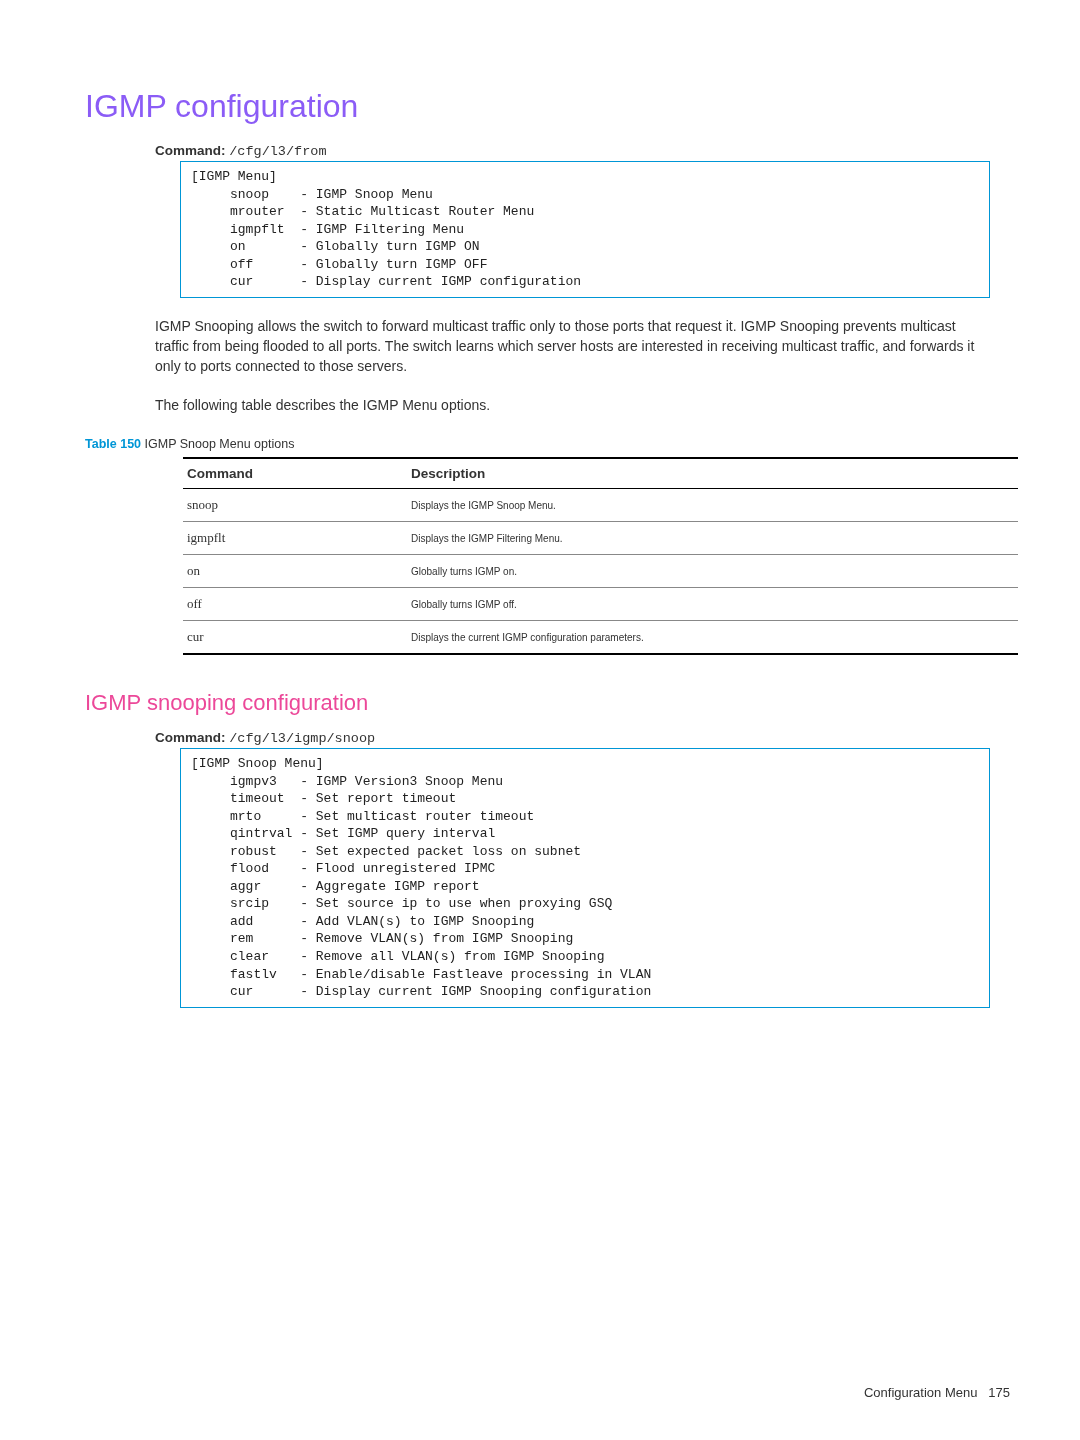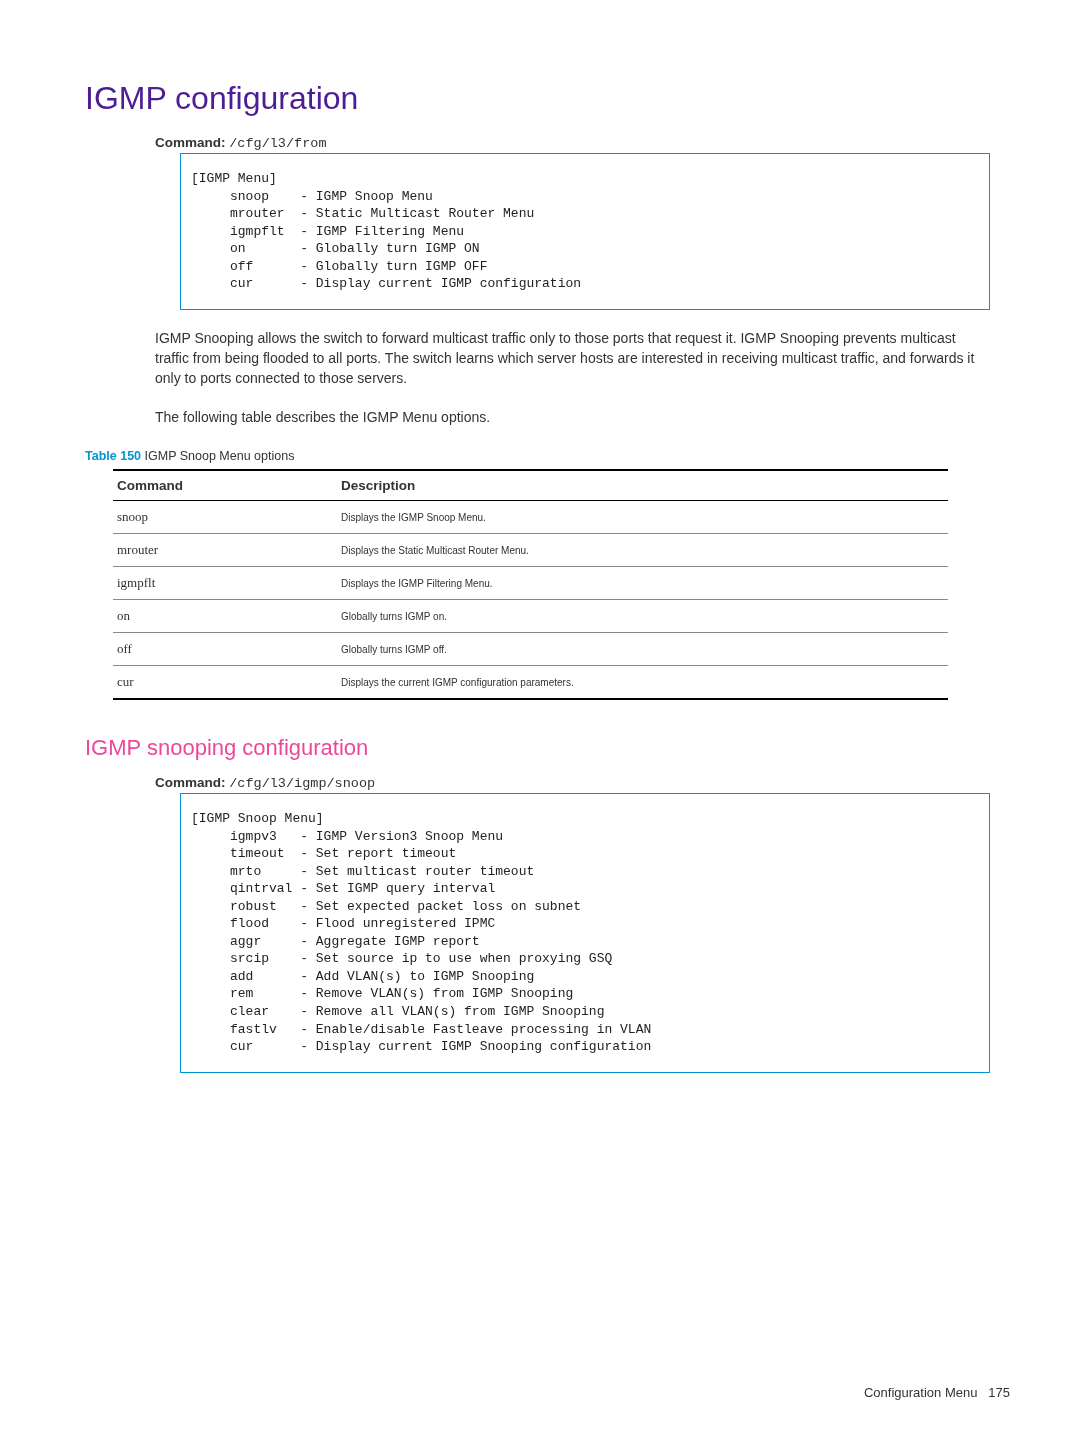--- a/index.html
+++ b/index.html
@@ -6,24 +6,24 @@
     margin: 0;
     padding: 80px 85px 40px 85px;
     font-family: Arial, Helvetica, sans-serif;
     font-size: 13.5px;
     color: #333;
     background: #fff;
     width: 1080px;
     box-sizing: border-box;
   }
   h1 {
-    color: #4c1d95;
+    color: #8b5cf6;
     font-weight: normal;
     font-size: 32px;
-    margin: 0 0 18px 0;
+    margin: 8px 0 18px 0;
     font-family: Arial, Helvetica, sans-serif;
   }
   h2 {
     color: #ec4899;
     font-weight: normal;
     font-size: 22px;
     margin: 35px 0 14px 0;
   }
   .cmd-line {
     font-size: 13.5px;
@@ -35,21 +35,21 @@
   }
   .cmd-path {
     font-family: "Courier New", monospace;
     font-size: 13.5px;
   }
   .menu-box {
     border: 1px solid #0096D6;
     margin-left: 95px;
     margin-right: 5px;
     margin-top: 2px;
-    padding: 16px 10px;
+    padding: 6px 10px;
     font-family: "Courier New", monospace;
     font-size: 13px;
     line-height: 1.35;
     white-space: pre;
     color: #222;
   }
   .body-text {
     margin: 18px 5px 14px 70px;
     line-height: 1.45;
     font-size: 14px;
@@ -57,21 +57,21 @@
   .table-caption {
     margin-top: 22px;
     margin-bottom: 6px;
     font-size: 12.5px;
   }
   .table-caption .tc-label {
     color: #0096D6;
     font-weight: bold;
   }
   table.opt-table {
-    margin-left: 28px;
+    margin-left: 98px;
     margin-right: 5px;
     border-collapse: collapse;
     width: calc(100% - 75px);
   }
   table.opt-table th {
     text-align: left;
     border-top: 2px solid #000;
     border-bottom: 1.5px solid #000;
     padding: 7px 10px 7px 4px;
     font-size: 13.5px;
@@ -129,24 +129,20 @@
       <th>Command</th>
       <th>Description</th>
     </tr>
   </thead>
   <tbody>
     <tr>
       <td class="cmd-col">snoop</td>
       <td>Displays the IGMP Snoop Menu.</td>
     </tr>
     <tr>
-      <td class="cmd-col">mrouter</td>
-      <td>Displays the Static Multicast Router Menu.</td>
-    </tr>
-    <tr>
       <td class="cmd-col">igmpflt</td>
       <td>Displays the IGMP Filtering Menu.</td>
     </tr>
     <tr>
       <td class="cmd-col">on</td>
       <td>Globally turns IGMP on.</td>
     </tr>
     <tr>
       <td class="cmd-col">off</td>
       <td>Globally turns IGMP off.</td>

